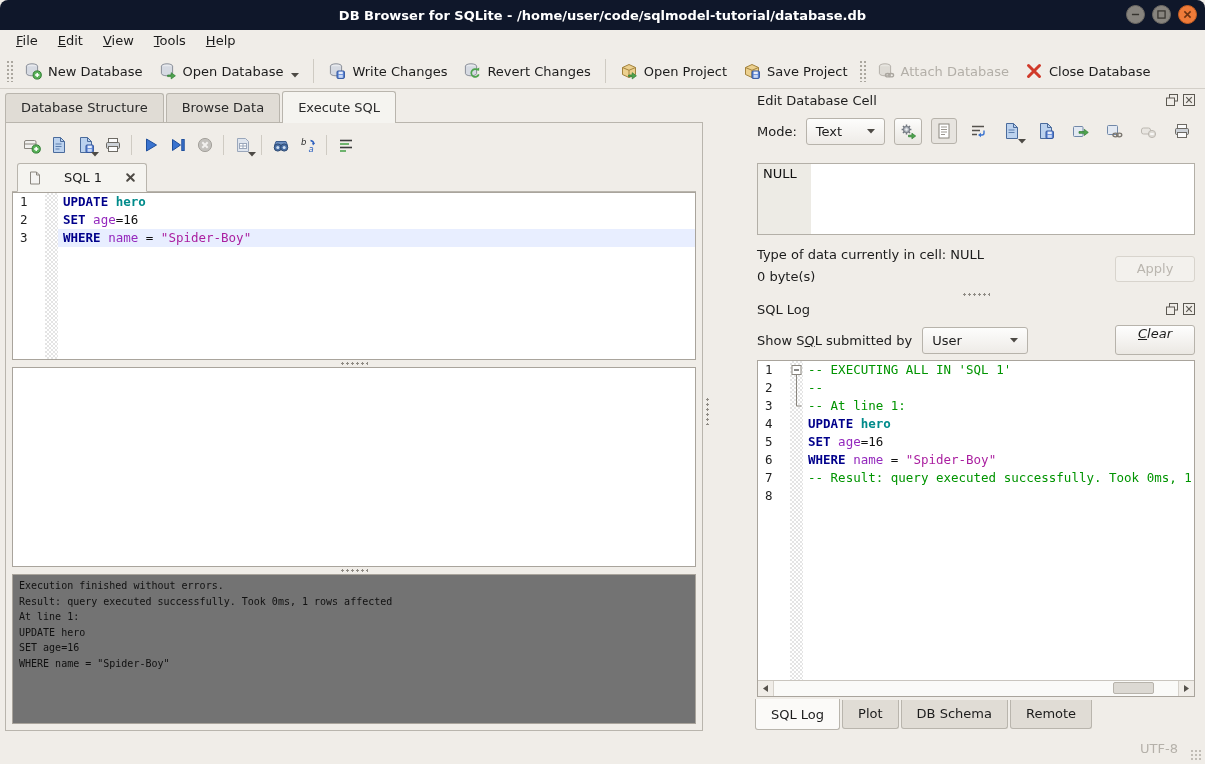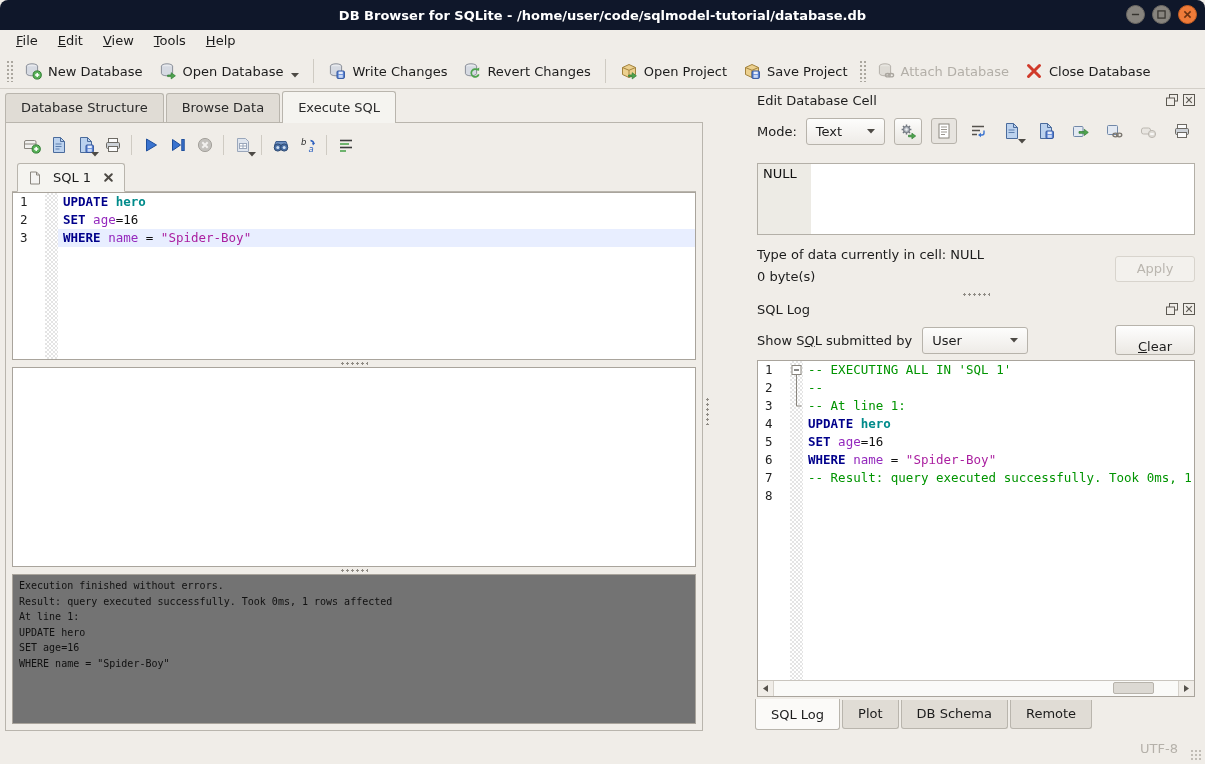--- a/index.html
+++ b/index.html
@@ -43,21 +43,21 @@
 
   .left-frame { flex:1; margin-left:5px; margin-bottom:2px; border:1px solid #b9b5ad; background:#f0ede8;
     display:flex; flex-direction:column; padding:6px; }
 
   .sql-toolbar { height:32px; display:flex; align-items:center; padding:0 6px; }
   .sicon { width:27px; height:26px; display:flex; align-items:center; justify-content:center; position:relative; border-radius:3px; }
   .sicon .mini-caret { position:absolute; right:0px; bottom:1px; }
   .ssep { width:1px; height:20px; background:#cfcbc3; margin:0 5px; }
 
   .sqltab-bar { height:31px; display:flex; align-items:flex-end; border-bottom:1px solid #b9b5ad; padding-left:5px; }
-  .sqltab { display:flex; align-items:center; gap:12px; background:#f5f4f0; border:1px solid #b9b5ad;
+  .sqltab { display:flex; align-items:center; gap:23px; background:#f5f4f0; border:1px solid #b9b5ad;
     border-bottom:1px solid #f5f4f0; margin-bottom:-1px; border-radius:3px 3px 0 0; padding:6px 10px; }
 
   
   .codepane { border:1px solid #a9a49c; background:#fff; display:flex; overflow:hidden; }
   .editor { height:168px; }
   .gutter { width:32px; background:#fff; flex:none; font-family:"DejaVu Sans Mono","Liberation Mono",monospace;
     font-size:12.5px; color:#1f1f1f; }
   .gutter .num { height:18px; line-height:18px; padding-left:7px; }
   .foldcol { width:13px; flex:none;
     background:conic-gradient(#e4e4e4 25%,#fff 0 50%,#e4e4e4 0 75%,#fff 0); background-size:4px 4px; }
@@ -102,21 +102,21 @@
   .cell-editor { height:72px; margin:12px 2px 0; border:1px solid #b3afa7; background:#fff; display:flex; }
   .cell-margin { width:53px; background:#edebe5; padding:2px 0 0 5px; color:#111; }
 
   .cell-info { display:flex; margin:12px 2px 0; }
   .info-texts div { margin-bottom:7px; }
   .apply-btn { margin-left:auto; align-self:center; width:80px; height:26px; background:#f3f1ed;
     border:1px solid #d8d4cd; border-radius:3px; color:#bab6af; text-align:center; line-height:24px; }
 
   .show-row { height:36px; display:flex; align-items:center; gap:10px; padding:0 2px; margin-top:2px; }
   .clear-btn { margin-left:auto; width:80px; height:30px; background:linear-gradient(#fefefe,#ebe8e3);
-    border:1px solid #b7b3ab; border-radius:3px; display:flex; align-items:flex-end; justify-content:center; }
+    border:1px solid #b7b3ab; border-radius:3px; display:flex; align-items:flex-start; justify-content:center;font-style:italic; }
 
   .log-wrap { flex:1; min-height:0; margin:2px 2px 0; border:1px solid #a9a49c; background:#fff;
     display:flex; flex-direction:column; }
   .log-body { flex:1; display:flex; overflow:hidden; }
   .log-hscroll { height:16px; border-top:1px solid #c9c5be; background:#fafaf8; display:flex; align-items:center; }
   .scroll-arrow { width:16px; height:15px; display:flex; align-items:center; justify-content:center;
     background:#f0ede8; }
   .scroll-arrow.l { border-right:1px solid #d5d1ca; }
   .scroll-arrow.r { border-left:1px solid #d5d1ca; }
   .scroll-track { flex:1; position:relative; height:15px; }

